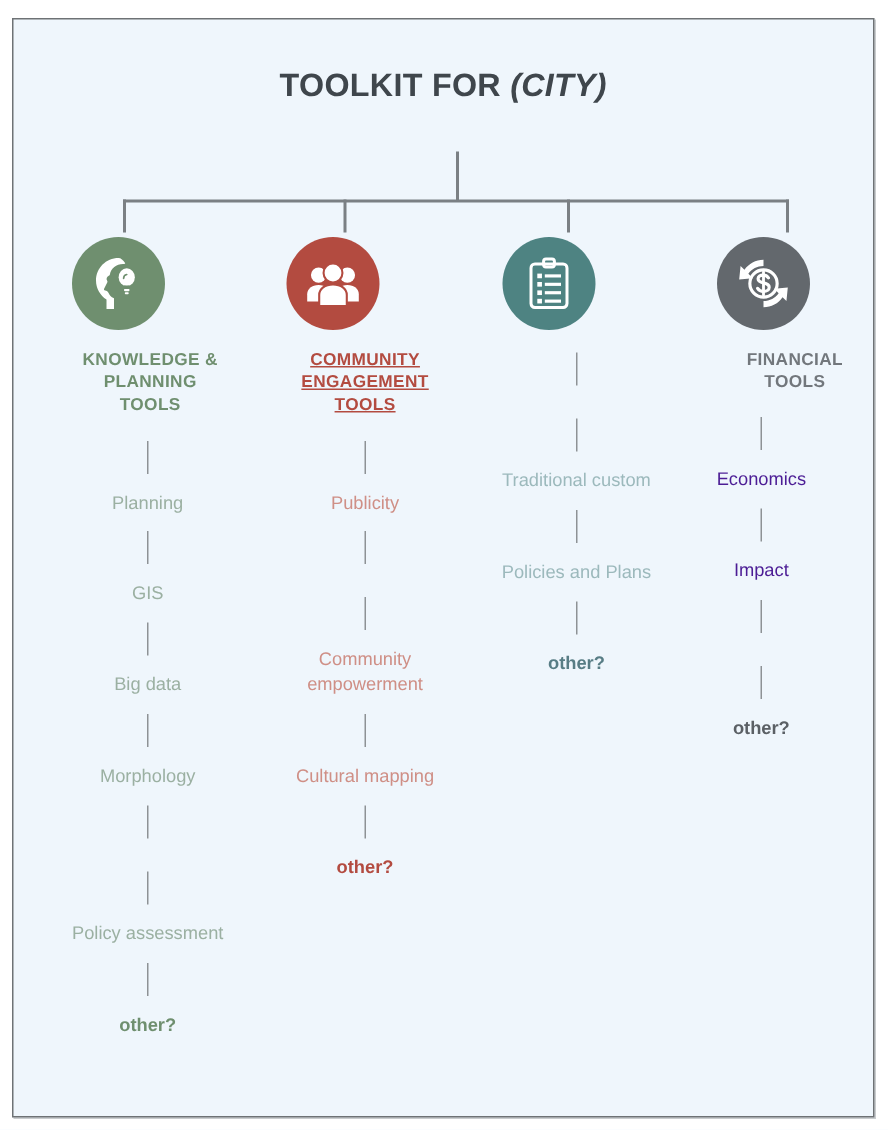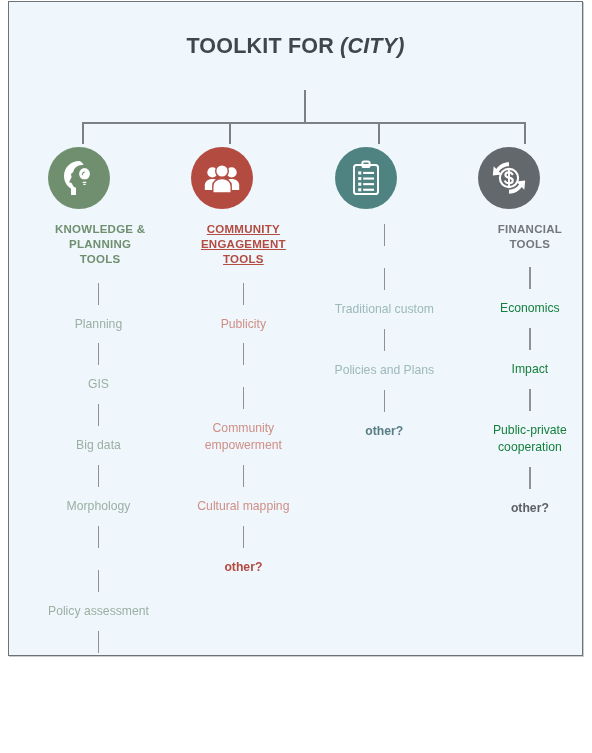--- a/index.html
+++ b/index.html
@@ -7,23 +7,23 @@
   html, body {
     width: 592px;
     height: 753px;
     background: #ffffff;
     font-family: "Liberation Sans", sans-serif;
   }
 
   #panel {
     position: absolute;
     left: 8px;
-    top: 1px;
+    top: 12px;
     width: 575px;
-    height: 655px;
+    height: 733px;
     background: #eff6fc;
     border: 1px solid #6e7275;
     box-shadow: 1px 1px 0 #c9ccce;
     overflow: hidden;
   }
 
   
   #title {
     position: absolute;
     top: 32px;
@@ -107,21 +107,21 @@
   .c1 .node      { color: #cf8f86; }
   .c1 .node.other{ color: #b34b40; }
 
   .c2 .icon-wrap { background: #4e8382; }
   .c2 .col-title { color: #6f9597; }
   .c2 .node      { color: #9cb9bc; }
   .c2 .node.other{ color: #587d85; }
 
   .c3 .icon-wrap { background: #63686d; }
   .c3 .col-title { color: #72777c; }
-  .c3 .node      { color: #15803d; }
+  .c3 .node      { color: #4c1d95; }
   .c3 .node.other{ color: #5b6065; }
 
   
   .chain .tick:first-child { margin-top: 15px; }
 </style>
 </head>
 <body>
 
 <div id="panel">
 
@@ -228,20 +228,19 @@
           <path fill="none" stroke="#ffffff" stroke-width="1.9" stroke-linecap="round" d="M22 14.3v15.4"></path>
         </svg>
       </div>
       <div class="col-title">FINANCIAL TOOLS</div>
       <div class="chain">
         <div class="tick"></div>
         <div class="node">Economics</div>
         <div class="tick"></div>
         <div class="node">Impact</div>
         <div class="tick"></div>
-        <div class="node">Public-private cooperation</div>
         <div class="tick"></div>
         <div class="node other">other?</div>
       </div>
     </div>
 
   </div>
 </div>
 
 </body></html>

